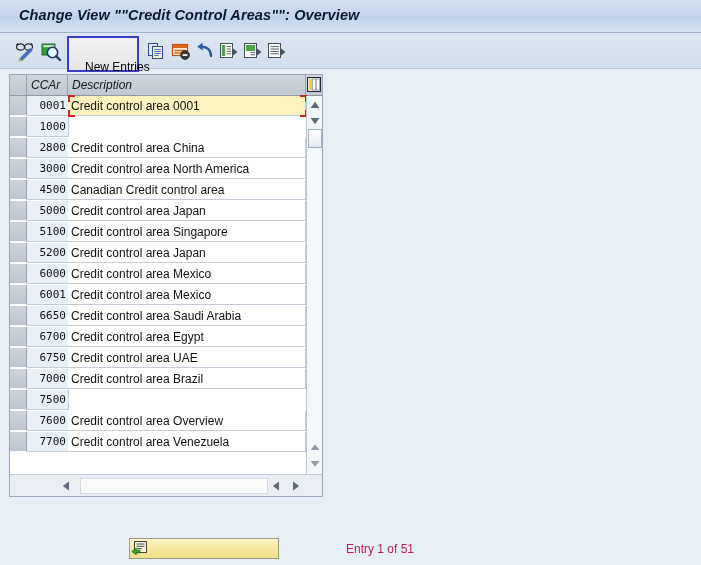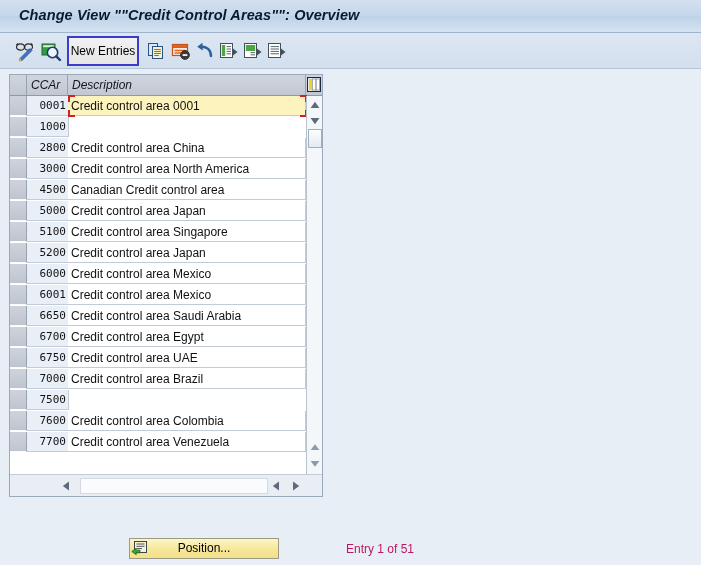--- a/index.html
+++ b/index.html
@@ -61,21 +61,21 @@
   .new-entries-btn {
     position: absolute;
     left: 67px;
     top: 36px;
     width: 72px;
     height: 30px;
     border: 2px solid #3b3bcc;
     background: linear-gradient(to bottom, #f2f2f2 0%, #e6e6e6 100%);
     box-sizing: border-box;
     cursor: pointer;
-    padding: 0;
+    padding: 16px;
     font-family: "Liberation Sans", sans-serif;
     font-size: 12px;
     color: #000;
     line-height: 26px;
     text-align: center;
     white-space: nowrap;
   }
 
   
   .table-panel {
@@ -487,21 +487,21 @@
         <div class="cell-ccar">7000</div>
         <div class="cell-desc">Credit control area Brazil</div>
       </div>
       <div class="row">
         <div class="row-sel"></div>
         <div class="cell-ccar">7500</div>
       </div>
       <div class="row">
         <div class="row-sel"></div>
         <div class="cell-ccar">7600</div>
-        <div class="cell-desc">Credit control area Colombia</div>
+        <div class="cell-desc">Credit control area Overview</div>
       </div>
       <div class="row">
         <div class="row-sel"></div>
         <div class="cell-ccar">7700</div>
         <div class="cell-desc">Credit control area Venezuela</div>
       </div>
     </div>
 
   <div class="vscroll">
     <div class="sb-arrow" style="top:1px;">
@@ -553,16 +553,15 @@
 </div>
 
 <button class="position-btn">
   <span class="pb-icon">
     <svg width="17" height="17" viewBox="0 0 17 17">
       <rect x="3.5" y="1.5" width="12" height="11" fill="#f7f3d6" stroke="#3a4450" stroke-width="1"></rect>
       <path d="M5.5 4 H13.5 M5.5 6.3 H13.5 M5.5 8.6 H11" stroke="#3a4450" stroke-width="0.9"></path>
       <path d="M0.8 11.5 L5.2 8.3 L5.2 10.2 L9 10.2 L9 12.8 L5.2 12.8 L5.2 14.7 Z" fill="#39a336" stroke="#1e6b1c" stroke-width="0.8"></path>
     </svg>
   </span>
-  <span class="pb-label">Position...</span>
 </button>
 
 <div class="entry-count">Entry 1 of 51</div>
 
 </body></html>

